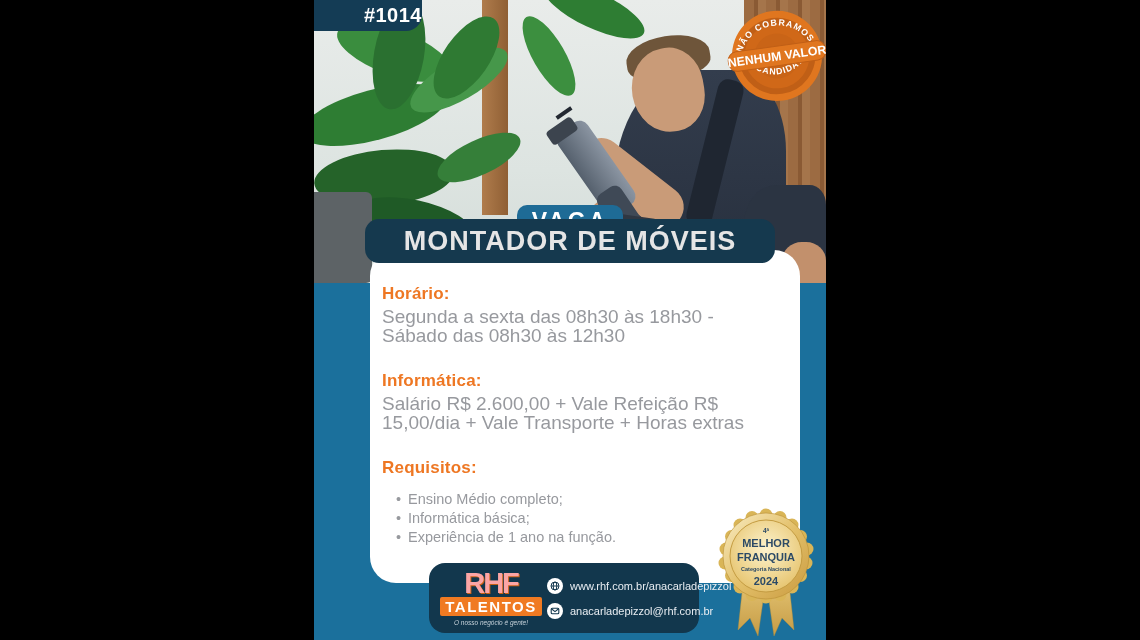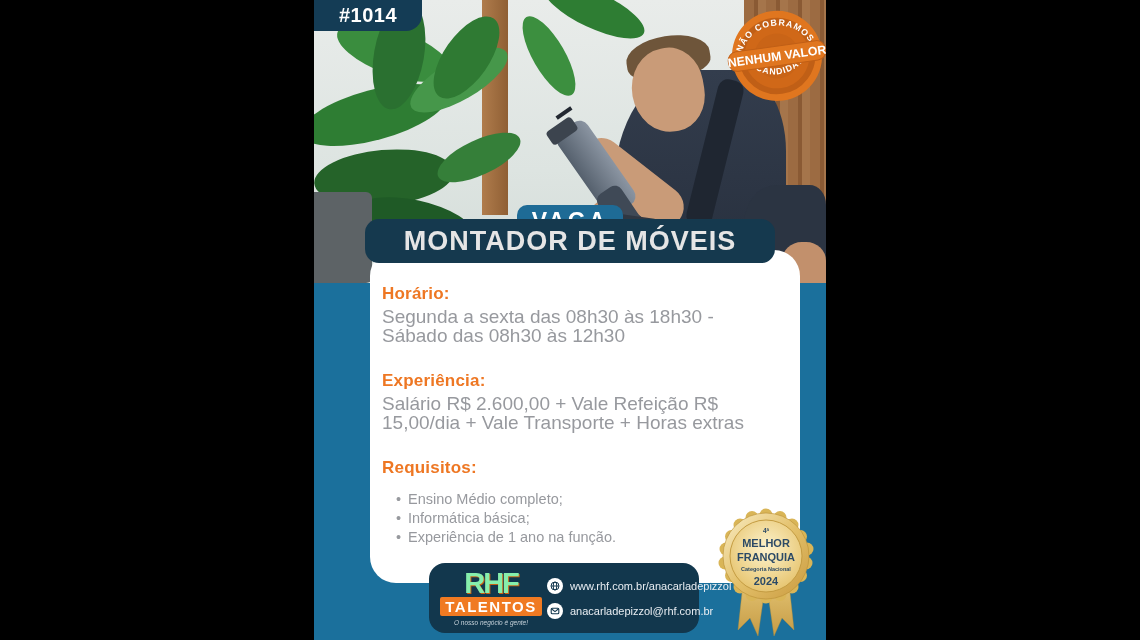--- a/index.html
+++ b/index.html
@@ -41,42 +41,42 @@
   .drill-handle{position:absolute;left:292px;top:186px;width:28px;height:52px;background:#3f4956;
     border-radius:8px;transform:rotate(-34deg);}
   .drill-batt{position:absolute;left:296px;top:216px;width:48px;height:22px;background:#2f3742;
     border-radius:5px;transform:rotate(8deg);}
   .strap{position:absolute;left:388px;top:78px;width:26px;height:150px;background:#1f2631;
     border-radius:10px;transform:rotate(14deg);}
 
   
   .id-tag{position:absolute;left:0;top:0;width:108px;height:31px;background:#143c55;
     border-radius:0 0 16px 0;color:#fff;font-size:20px;font-weight:700;display:flex;
-    align-items:center;justify-content:center;z-index:10;letter-spacing:.5px;}
+    align-items:center;justify-content:flex-end;z-index:10;letter-spacing:.5px;}
   .stamp{position:absolute;left:412px;top:5px;width:102px;height:98px;z-index:10;}
   .vaga-tab{position:absolute;left:203px;top:189px;width:106px;height:44px;background:#1e6b96;
     border-radius:10px;z-index:6;color:#fff;font-weight:800;font-size:23px;letter-spacing:3px;
     display:flex;justify-content:center;padding-top:3px;box-sizing:border-box;margin-top:16px;}
   .title-banner{position:absolute;left:51px;top:219px;width:410px;height:44px;background:#15394e;
     border-radius:14px;z-index:7;color:#e5e5e5;font-weight:800;font-size:27px;letter-spacing:1px;
     display:flex;align-items:center;justify-content:center;}
   .card{position:absolute;left:40px;top:250px;width:430px;height:333px;background:#fff;
     border-radius:26px;z-index:5;box-sizing:border-box;padding:34px 16px 0 12px;margin-left:16px;}
   .sec-head{color:#ee7723;font-size:17px;font-weight:800;margin:0;letter-spacing:.2px;}
   .sec-body{color:#97999e;font-size:19px;line-height:19px;margin:3px 0 0 0;}
   .sec-gap{margin-top:26px;}
   .req-list{margin:12px 0 0 0;padding:0 0 0 26px;color:#97999e;font-size:14.5px;line-height:19px;}
   .req-list li{list-style:none;position:relative;}
   .req-list li::before{content:"•";position:absolute;left:-12px;color:#97999e;}
 
   
   .footer{position:absolute;left:115px;top:563px;width:270px;height:70px;background:#12374d;
     border-radius:16px;z-index:8;display:flex;align-items:center;box-sizing:border-box;padding:0 10px 0 16px;}
   .logo{width:92px;display:flex;flex-direction:column;align-items:center;}
-  .logo-brand{color:#86efac;font-weight:900;font-size:29px;line-height:26px;letter-spacing:-2px;
+  .logo-brand{color:#fca5a5;font-weight:900;font-size:29px;line-height:26px;letter-spacing:-2px;
     text-shadow:1px 1px 0 #c85f12;}
   .logo-sub{background:#f07a22;color:#fff;font-weight:800;font-size:15px;letter-spacing:1.5px;
     padding:1px 5px;border-radius:2px;margin-top:1px;}
   .logo-tag{color:#c6d2da;font-size:6.5px;font-style:italic;margin-top:3px;}
   .contacts{display:flex;flex-direction:column;gap:9px;margin-left:10px;}
   .crow{display:flex;align-items:center;gap:7px;}
   .crow span{color:#e8edf2;font-size:11px;}
   .cicon{width:16px;height:16px;flex:0 0 16px;}
 
   .award{position:absolute;left:402px;top:500px;width:100px;height:140px;z-index:9;}
@@ -147,21 +147,21 @@
       <span>VAGA</span>
     </div>
     <div class="title-banner">
       <span>MONTADOR DE MÓVEIS</span>
     </div>
 
     <div class="card">
       <p class="sec-head">Horário:</p>
       <p class="sec-body">Segunda a sexta das 08h30 às 18h30 - Sábado das 08h30 às 12h30</p>
 
-      <p class="sec-head sec-gap">Experiência:</p>
+      <p class="sec-head sec-gap">Informática:</p>
       <p class="sec-body">Salário R$ 2.600,00 + Vale Refeição R$ 15,00/dia + Vale Transporte + Horas extras</p>
 
       <p class="sec-head sec-gap">Requisitos:</p>
       <ul class="req-list">
         <li>Ensino Médio completo;</li>
         <li>Informática básica;</li>
         <li>Experiência de 1 ano na função.</li>
       </ul>
     </div>
 

